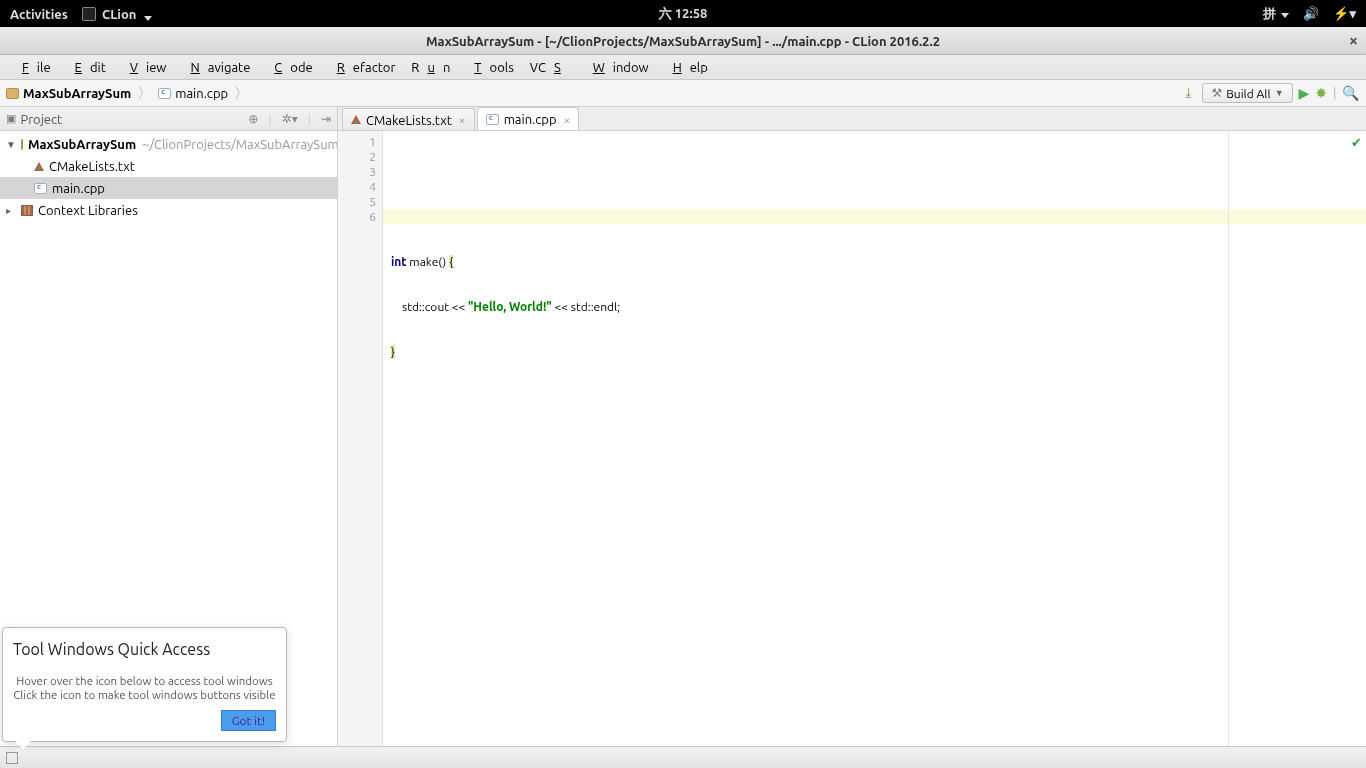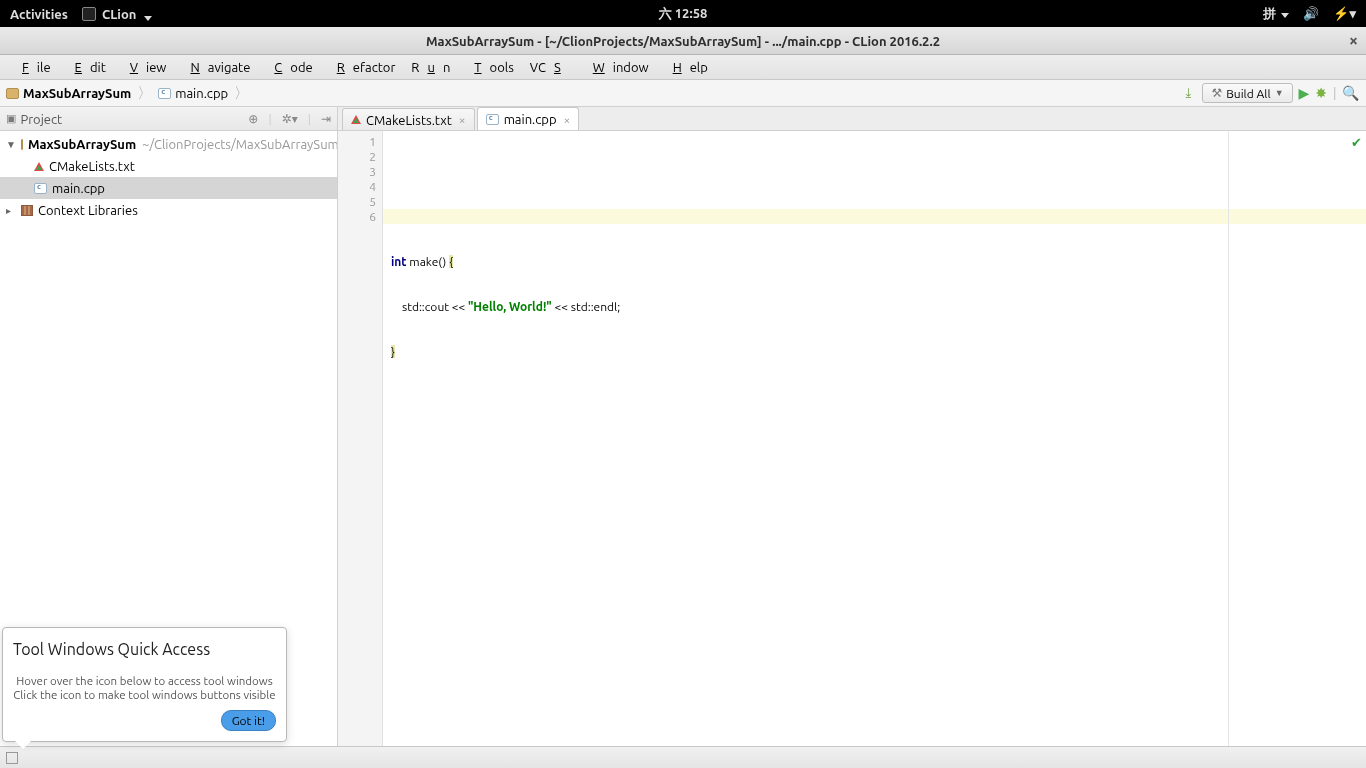--- a/index.html
+++ b/index.html
@@ -71,21 +71,21 @@
 .pp { color:#808000; }
 .inc { color:#008000; font-weight:bold; }
 .str { color:#008000; font-weight:bold; }
 .br-match { background:#e8e8a8; }
 .checkmark { position:absolute; right:4px; top:4px; color:#2e9f3f; font-size:13px; }
 
 
 .popup { position:absolute; left:2px; bottom:26px; width:285px; background:#fff; border:1px solid #b8b8b8; border-radius:4px; box-shadow:0 2px 8px rgba(0,0,0,.15); padding:12px 10px 10px; font-size:12px; }
 .popup h3 { font-size:16px; font-weight:normal; text-align:left; margin-bottom:8px; color:#222; }
 .popup p { text-align:center; color:#555; font-size:11.5px; line-height:14px;margin-top:16px; }
-.popup .gotit { float:right; margin-top:8px; background:#4a9de8; color:#000000; border:1px solid #3a81c4; border-radius:10px; padding:3px 10px; font-size:12px; cursor:pointer; }
+.popup .gotit { float:right; margin-top:8px; background:#4a9de8; color:#4c1d95; border:1px solid #3a81c4; border-radius:0; padding:3px 10px; font-size:12px; cursor:pointer; }
 .popup .tail { position:absolute; left:12px; bottom:-8px; width:0;height:0; border-left:8px solid transparent; border-right:8px solid transparent; border-top:8px solid #fff; }
 .popup .tail2 { position:absolute; left:11px; bottom:-9px; width:0;height:0; border-left:9px solid transparent; border-right:9px solid transparent; border-top:9px solid #b8b8b8; z-index:-1;}
 
 
 .statusbar { height:22px; background:linear-gradient(#f0f0f0,#e5e5e5); border-top:1px solid #c8c8c8; display:flex; align-items:center; padding:0 6px; font-size:12.5px; color:#333; }
 .statusbar .hint-ico { width:12px; height:12px; border:1px solid #999; margin-right:8px; }
 .statusbar .right { margin-left:auto; display:flex; gap:10px; align-items:center; }
 .statusbar .sep2 { color:#888; }
 </style>
 </head>

